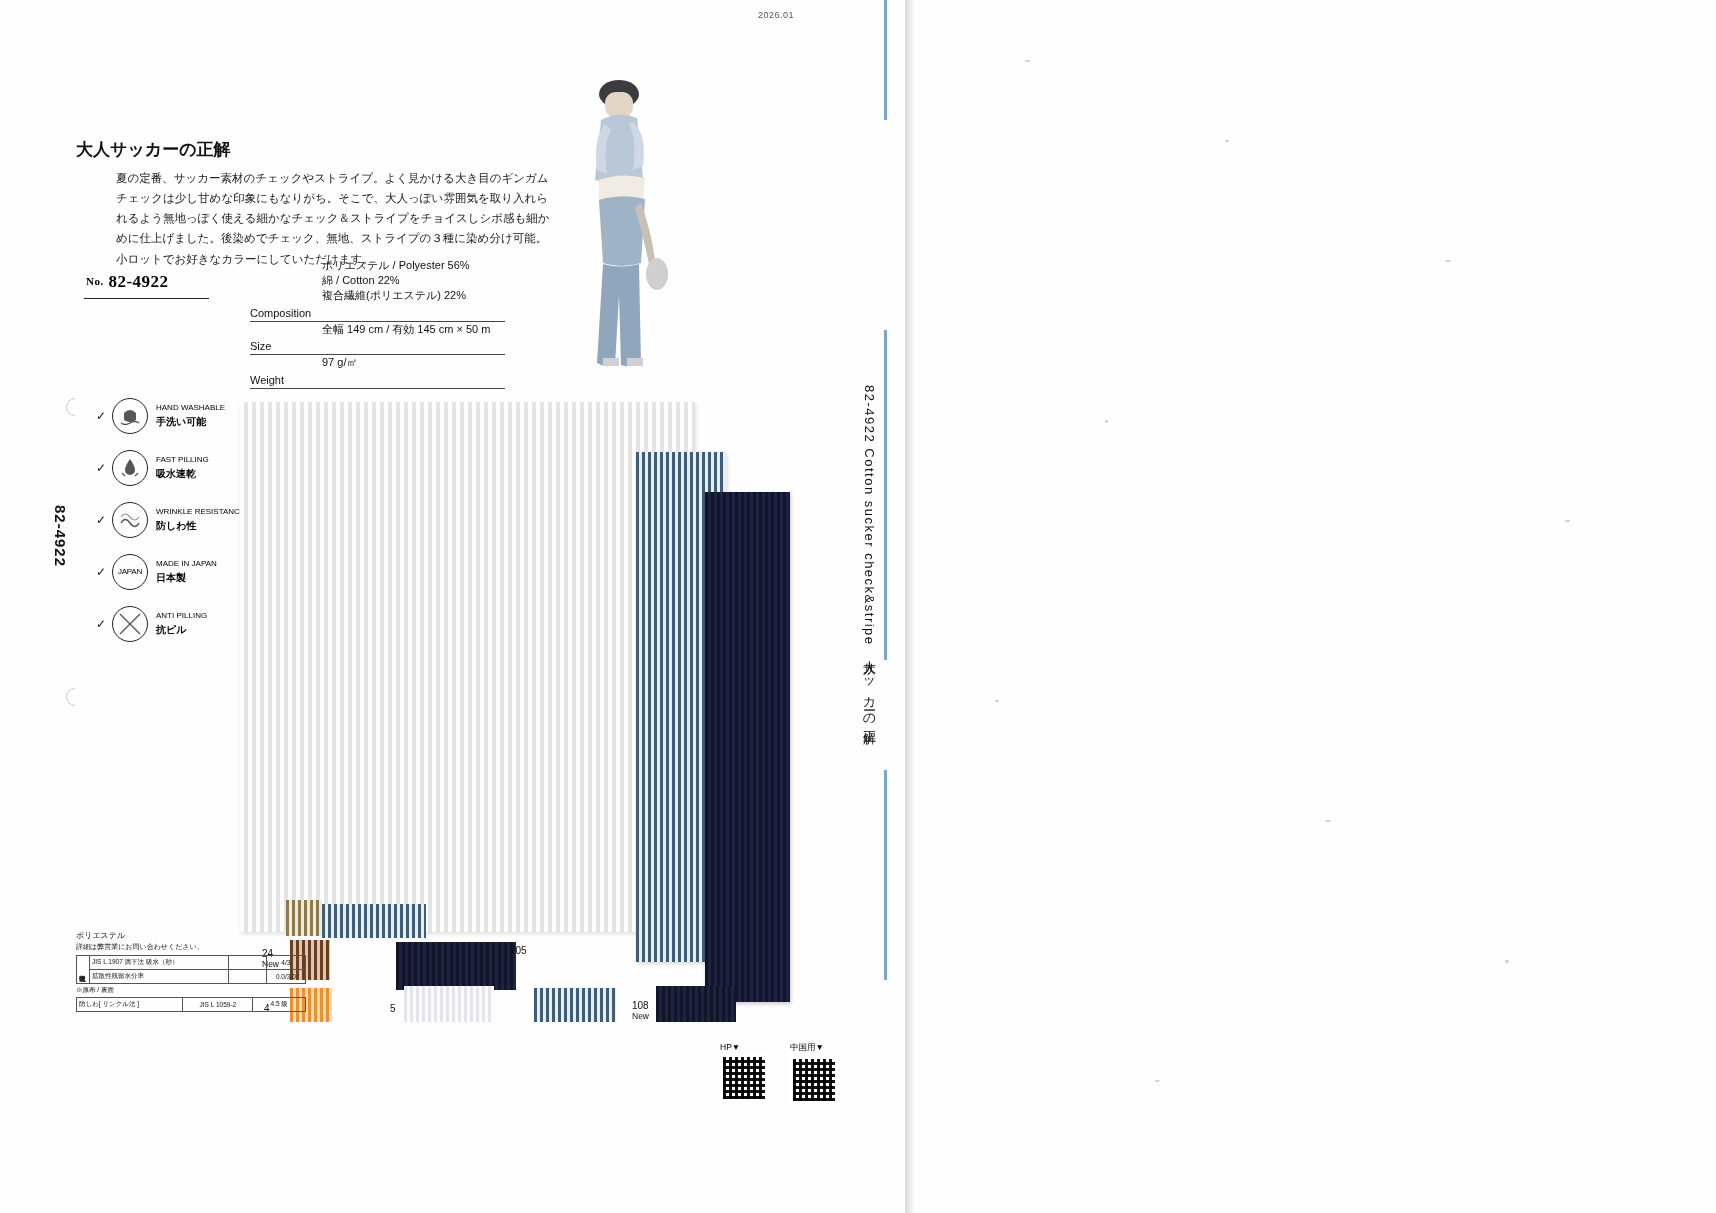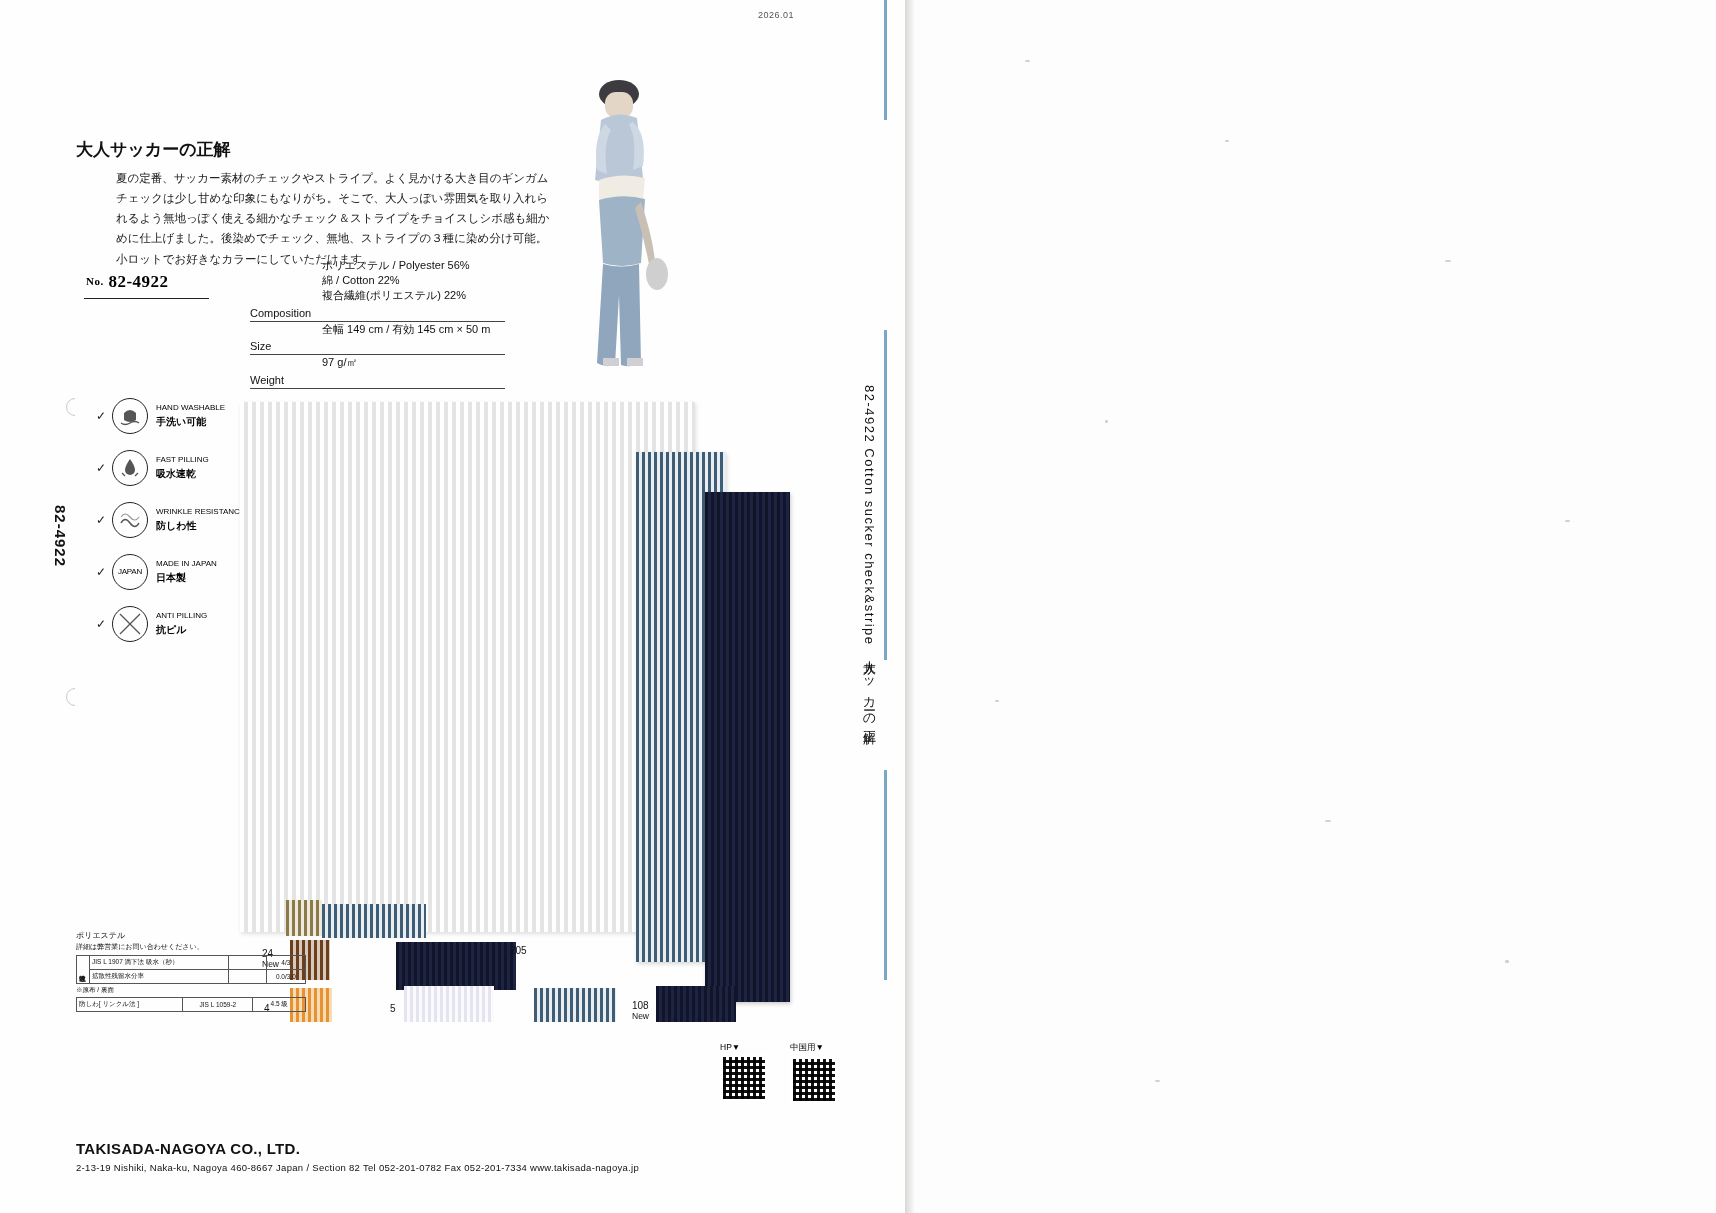--- a/index.html
+++ b/index.html
@@ -332,18 +332,14 @@
 
   <div class="qrbox" style="left:720px;top:1042px;">
     <div class="qrlabel">HP▼</div>
     <div class="qr"></div>
   </div>
   <div class="qrbox" style="left:790px;top:1042px;">
     <div class="qrlabel">中国用▼</div>
     <div class="qr"></div>
   </div>
 
-  <div class="footer">
-    <div class="company">TAKISADA-NAGOYA CO., LTD.</div>
-    <div class="addr">2-13-19 Nishiki, Naka-ku, Nagoya 460-8667 Japan / Section 82 Tel 052-201-0782 Fax 052-201-7334  www.takisada-nagoya.jp</div>
-  </div>
 
 </div>
 
 </body></html>

